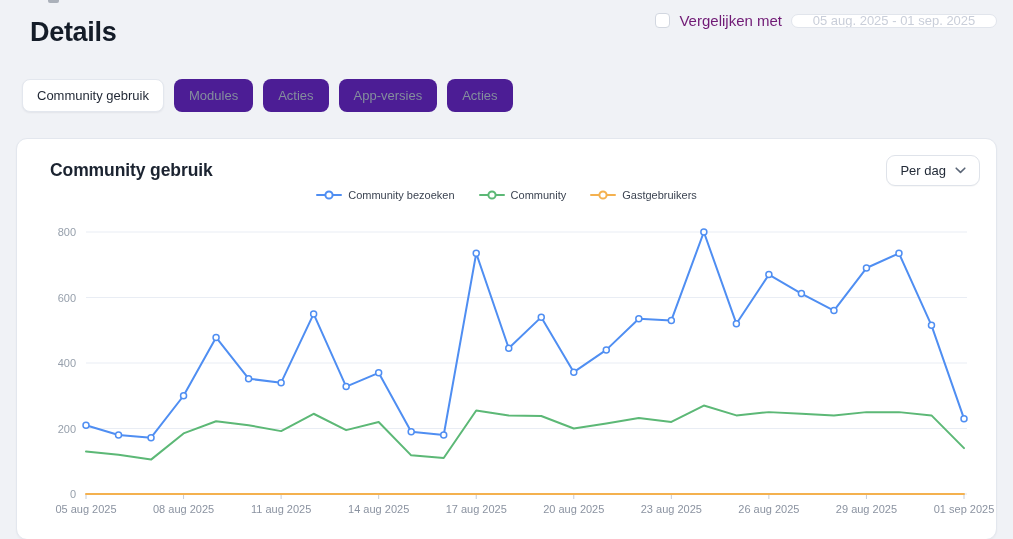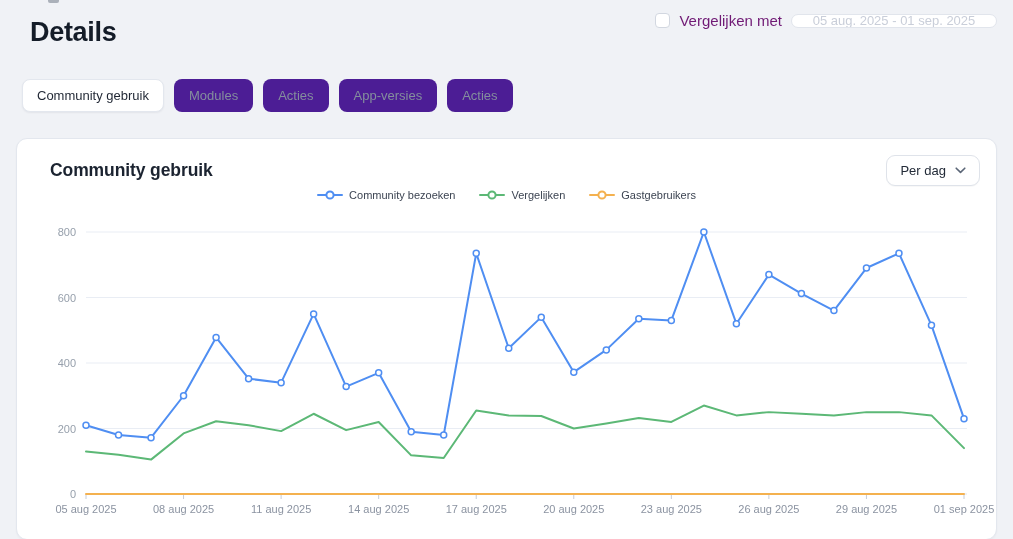--- a/index.html
+++ b/index.html
@@ -111,21 +111,21 @@
         <line class="lg-stroke" x1="1" y1="5" x2="25" y2="5" stroke="#4f8ef2" stroke-width="2" stroke-linecap="round"></line>
         <circle class="lg-stroke" cx="13" cy="5" r="3.6" fill="#fff" stroke="#4f8ef2" stroke-width="2"></circle>
       </svg>
       <span>Community bezoeken</span>
     </div>
     <div class="legend-item">
       <svg width="26" height="10" viewBox="0 0 26 10">
         <line class="lg-stroke" x1="1" y1="5" x2="25" y2="5" stroke="#5cb876" stroke-width="2" stroke-linecap="round"></line>
         <circle class="lg-stroke" cx="13" cy="5" r="3.6" fill="#fff" stroke="#5cb876" stroke-width="2"></circle>
       </svg>
-      <span>Vergelijken</span>
+      <span>Community</span>
     </div>
     <div class="legend-item">
       <svg width="26" height="10" viewBox="0 0 26 10">
         <line class="lg-stroke" x1="1" y1="5" x2="25" y2="5" stroke="#f4b14f" stroke-width="2" stroke-linecap="round"></line>
         <circle class="lg-stroke" cx="13" cy="5" r="3.6" fill="#fff" stroke="#f4b14f" stroke-width="2"></circle>
       </svg>
       <span>Gastgebruikers</span>
     </div>
   </div>
 

